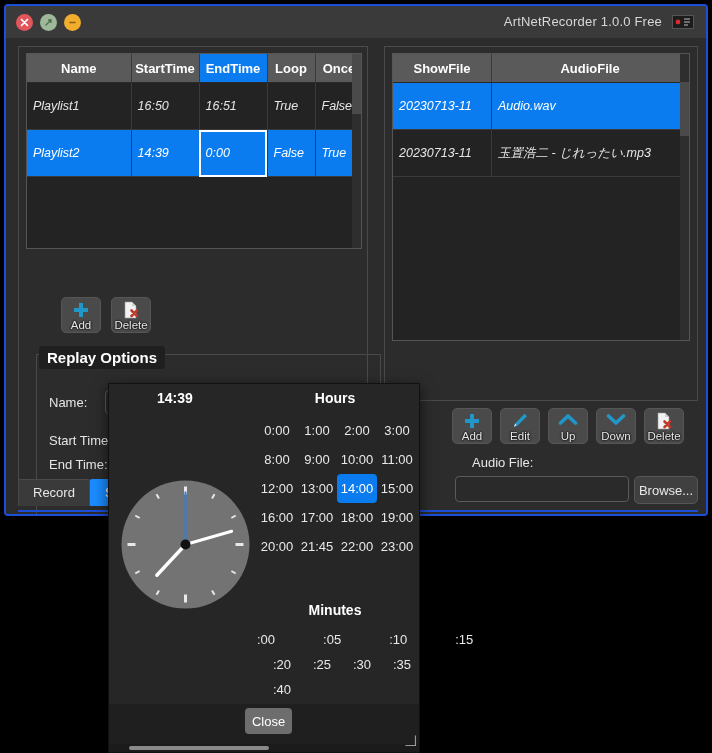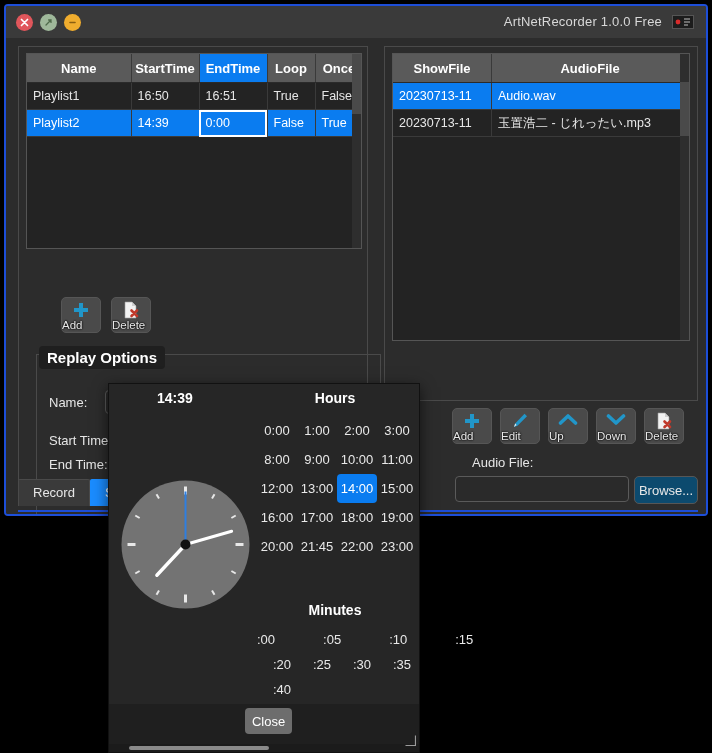--- a/index.html
+++ b/index.html
@@ -53,40 +53,40 @@
   .tbl{width:100%;border-collapse:collapse;table-layout:fixed;font-size:12.5px;}
   .tbl th{
     background:#5a5a5a;color:#fff;font-weight:bold;font-size:13px;
     height:28px;border-right:1px solid #3a3a3a;border-bottom:1px solid #2a2a2a;
     text-align:center;padding:0;
   }
   .tbl th.sel{background:#0a7cf0;}
   .tbl td{
     height:26px;color:#e6e6e6;background:#232323;
     border-right:1px solid #3a3a3a;border-bottom:1px solid #3a3a3a;
-    padding:0 6px;white-space:nowrap;overflow:hidden;
+    padding:10px 6px;white-space:nowrap;overflow:hidden;font-style:italic;
   }
   .tbl tr.selected td{background:#0a7cf0;color:#fff;}
   td.cellfocus{
     outline:2px solid #ffffff;outline-offset:-2px;background:#0a7cf0;
   }
   .table-wrap{position:relative;}
   .vscroll{
     position:absolute;right:0;top:0;width:9px;height:100%;background:#2e2e2e;
   }
   .vscroll .thumb{position:absolute;left:0;width:9px;background:#4a4a4a;}
 
   
   #left-table-box{position:absolute;left:7px;top:6px;width:336px;height:196px;background:#232323;border:1px solid #555;box-sizing:border-box;overflow:hidden;}
   #right-table-box{position:absolute;left:7px;top:6px;width:298px;height:288px;background:#232323;border:1px solid #555;box-sizing:border-box;overflow:hidden;}
 
   
   .tbtn{
     width:40px;height:36px;background:#4a4a4a;border:1px solid #565656;border-radius:5px;
-    display:flex;flex-direction:column;justify-content:flex-end;
+    display:flex;flex-direction:column;align-items:center;justify-content:flex-end;
     color:#e8e8e8;font-size:11.5px;cursor:pointer;box-sizing:border-box;padding-bottom:1px;
     position:relative;
   }
   .tbtn .glyph{position:absolute;top:3px;left:0;right:0;display:flex;justify-content:center;}
   .tbtn .lbl{position:relative;z-index:2;text-shadow:0 0 2px #000,0 0 2px #000;}
 
   #left-btn-row{position:absolute;left:42px;top:250px;display:flex;gap:10px;}
   #right-btn-row{position:absolute;left:446px;top:370px;display:flex;gap:8px;}
 
   
@@ -389,21 +389,21 @@
             <path d="M10 1 v4 h4" fill="#cfcfcf"></path>
             <path d="M9.5 9.5 L15 15 M15 9.5 L9.5 15" stroke="#c0392b" stroke-width="2.6" stroke-linecap="round"></path>
           </svg>
         </span>
         <span class="lbl">Delete</span>
       </div>
     </div>
 
     <div style="position:absolute;left:466px;top:417px;" class="label-el">Audio File:</div>
     <div class="tinput" style="position:absolute;left:449px;top:438px;width:174px;height:26px;line-height:26px;" placeholder=""></div>
-    <div style="position:absolute;left:628px;top:438px;width:62px;height:26px;background:#0c4a6e;border:1px solid #565656;border-radius:5px;color:#e8e8e8;font-size:13px;display:flex;align-items:center;justify-content:center;cursor:pointer;">Browse...</div>
+    <div style="position:absolute;left:628px;top:438px;width:62px;height:26px;background:#404040;border:1px solid #565656;border-radius:5px;color:#e8e8e8;font-size:13px;display:flex;align-items:center;justify-content:center;cursor:pointer;">Browse...</div>
 
     <div id="tabbar">
       <div class="tab">Record</div>
       <div class="tab active">Schedule</div>
     </div>
     <div id="tab-underline"></div>
   </div>
 </div>
 
 <div id="timepicker">

